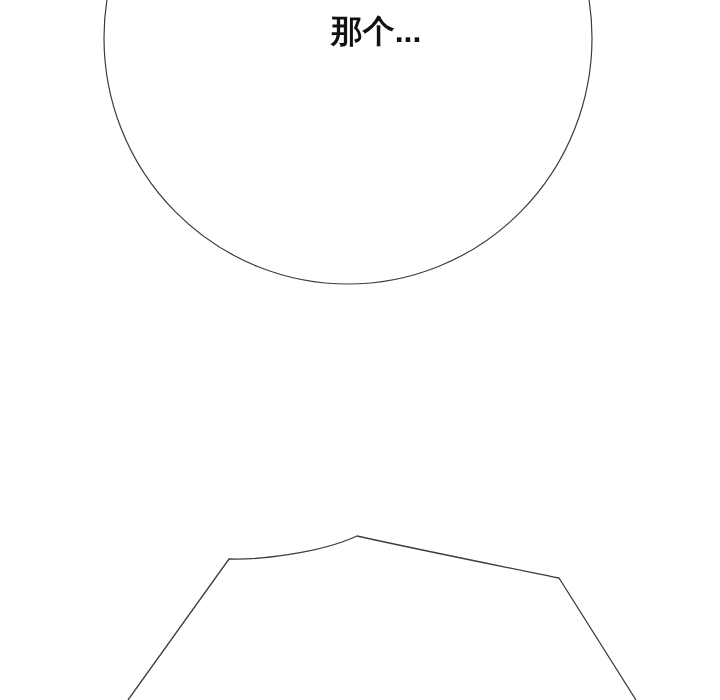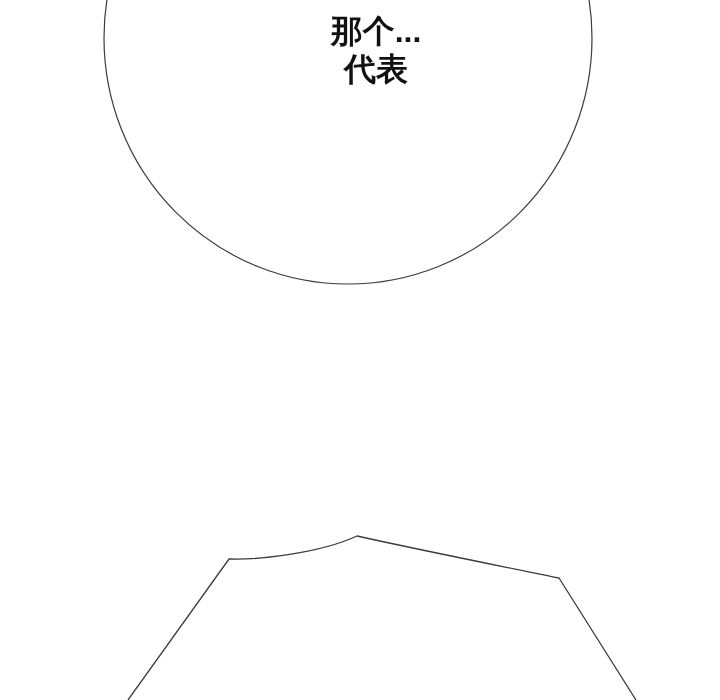--- a/index.html
+++ b/index.html
@@ -66,16 +66,15 @@
 
     <path class="figure-line" d="M 128 700
              L 229 559
              C 255 560, 318 554, 357 536
              C 420 550, 500 566, 559 578
              L 636 700"></path>
   </svg>
 
   <div class="bubble-text">
     <span class="line">那个...</span>
-    <span class="line">代表</span>
   </div>
 
 </div>
 
 </body></html>

